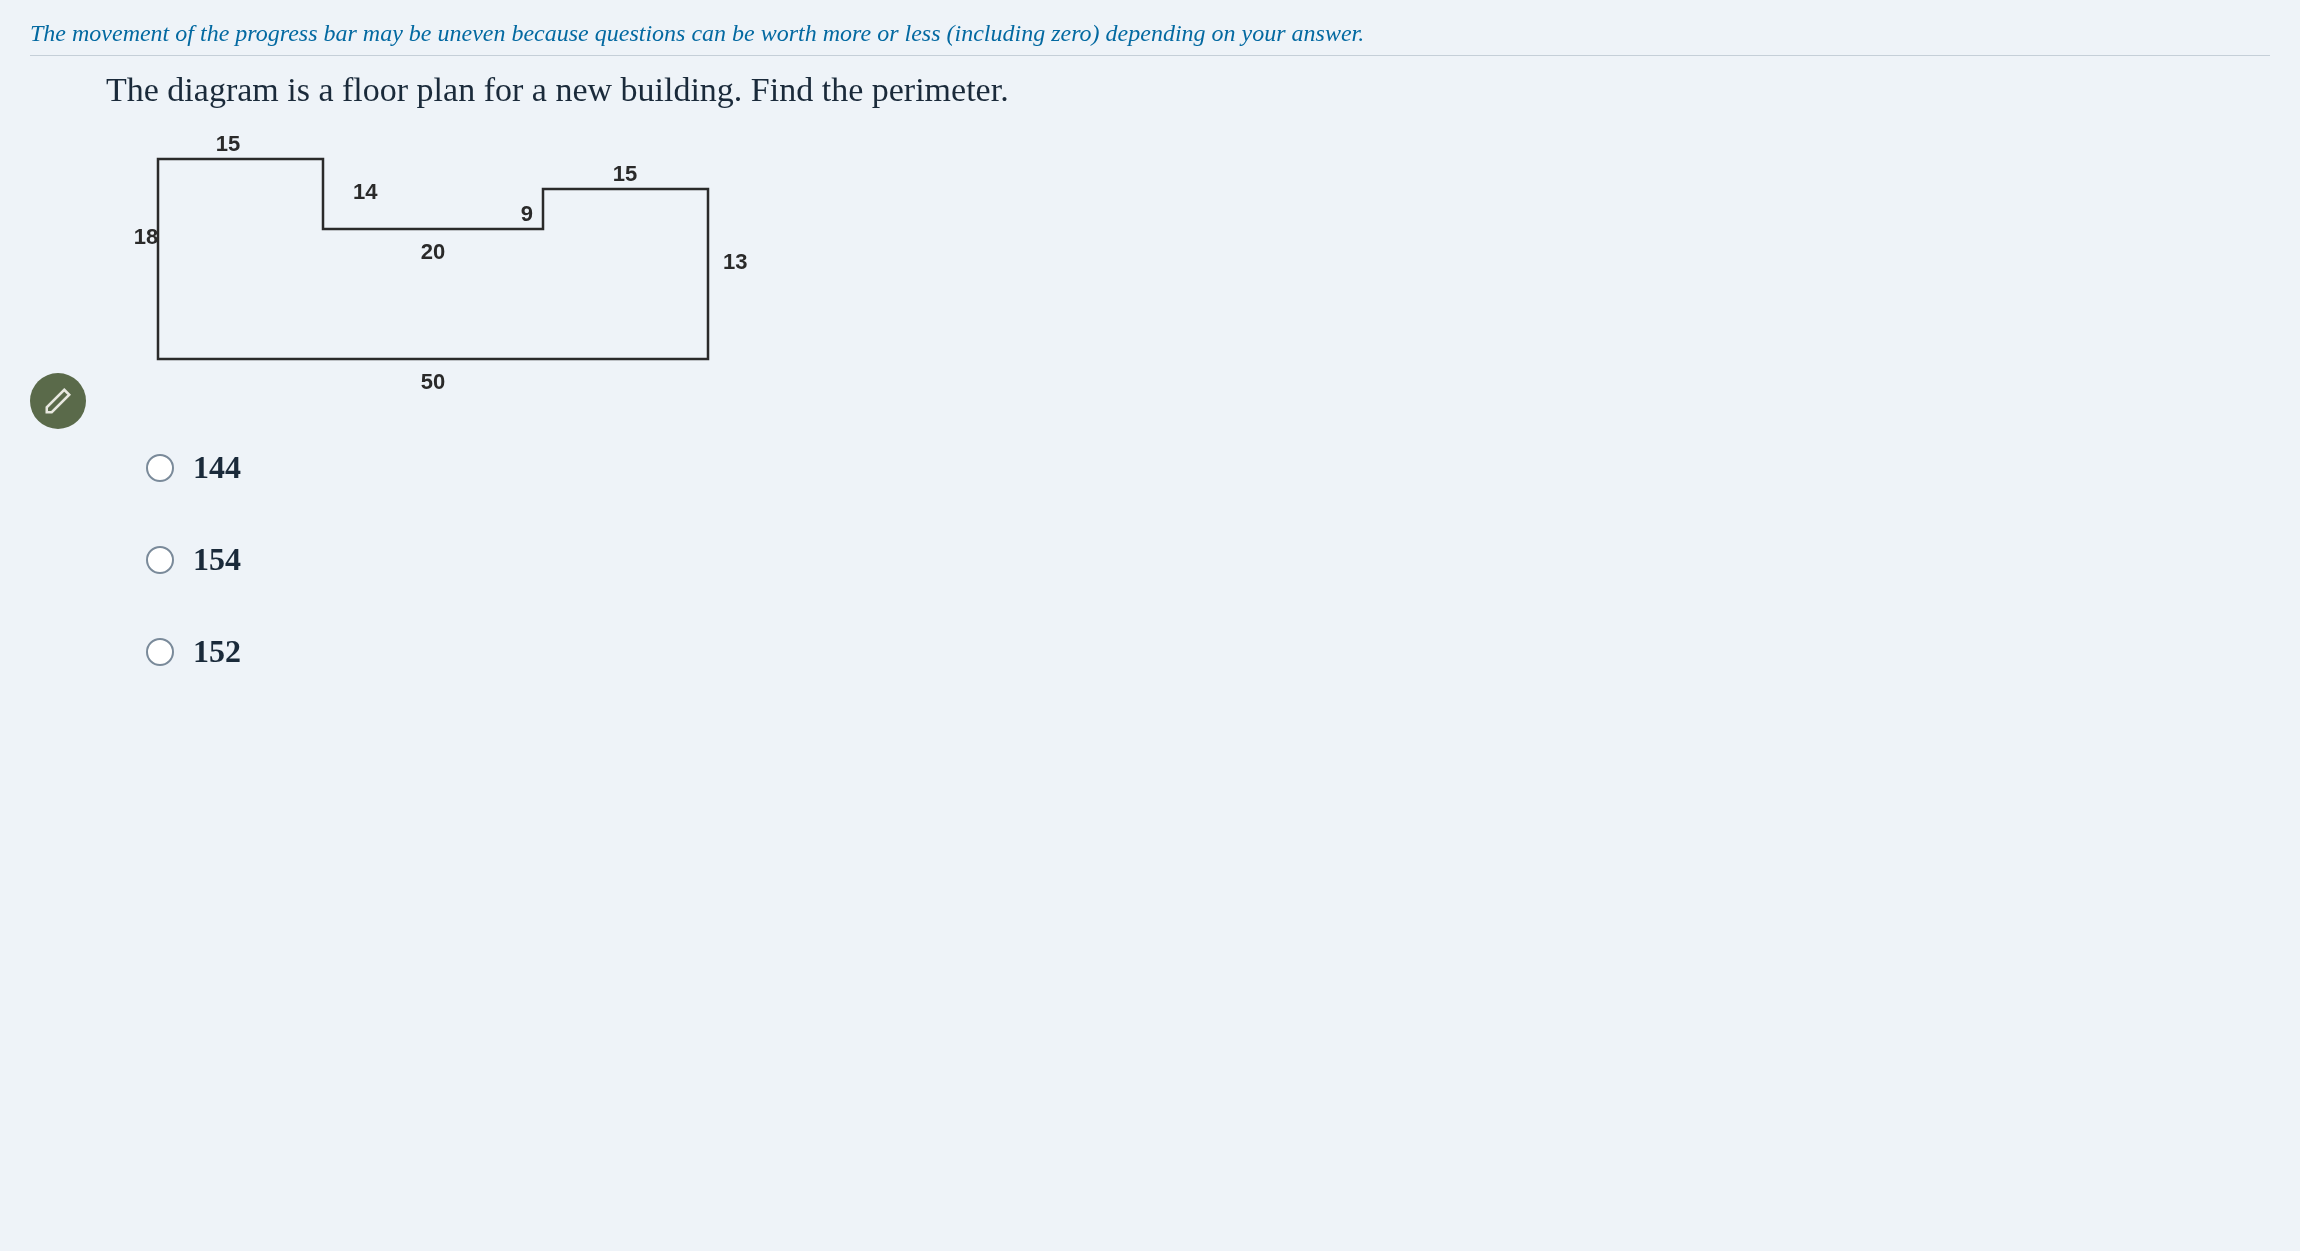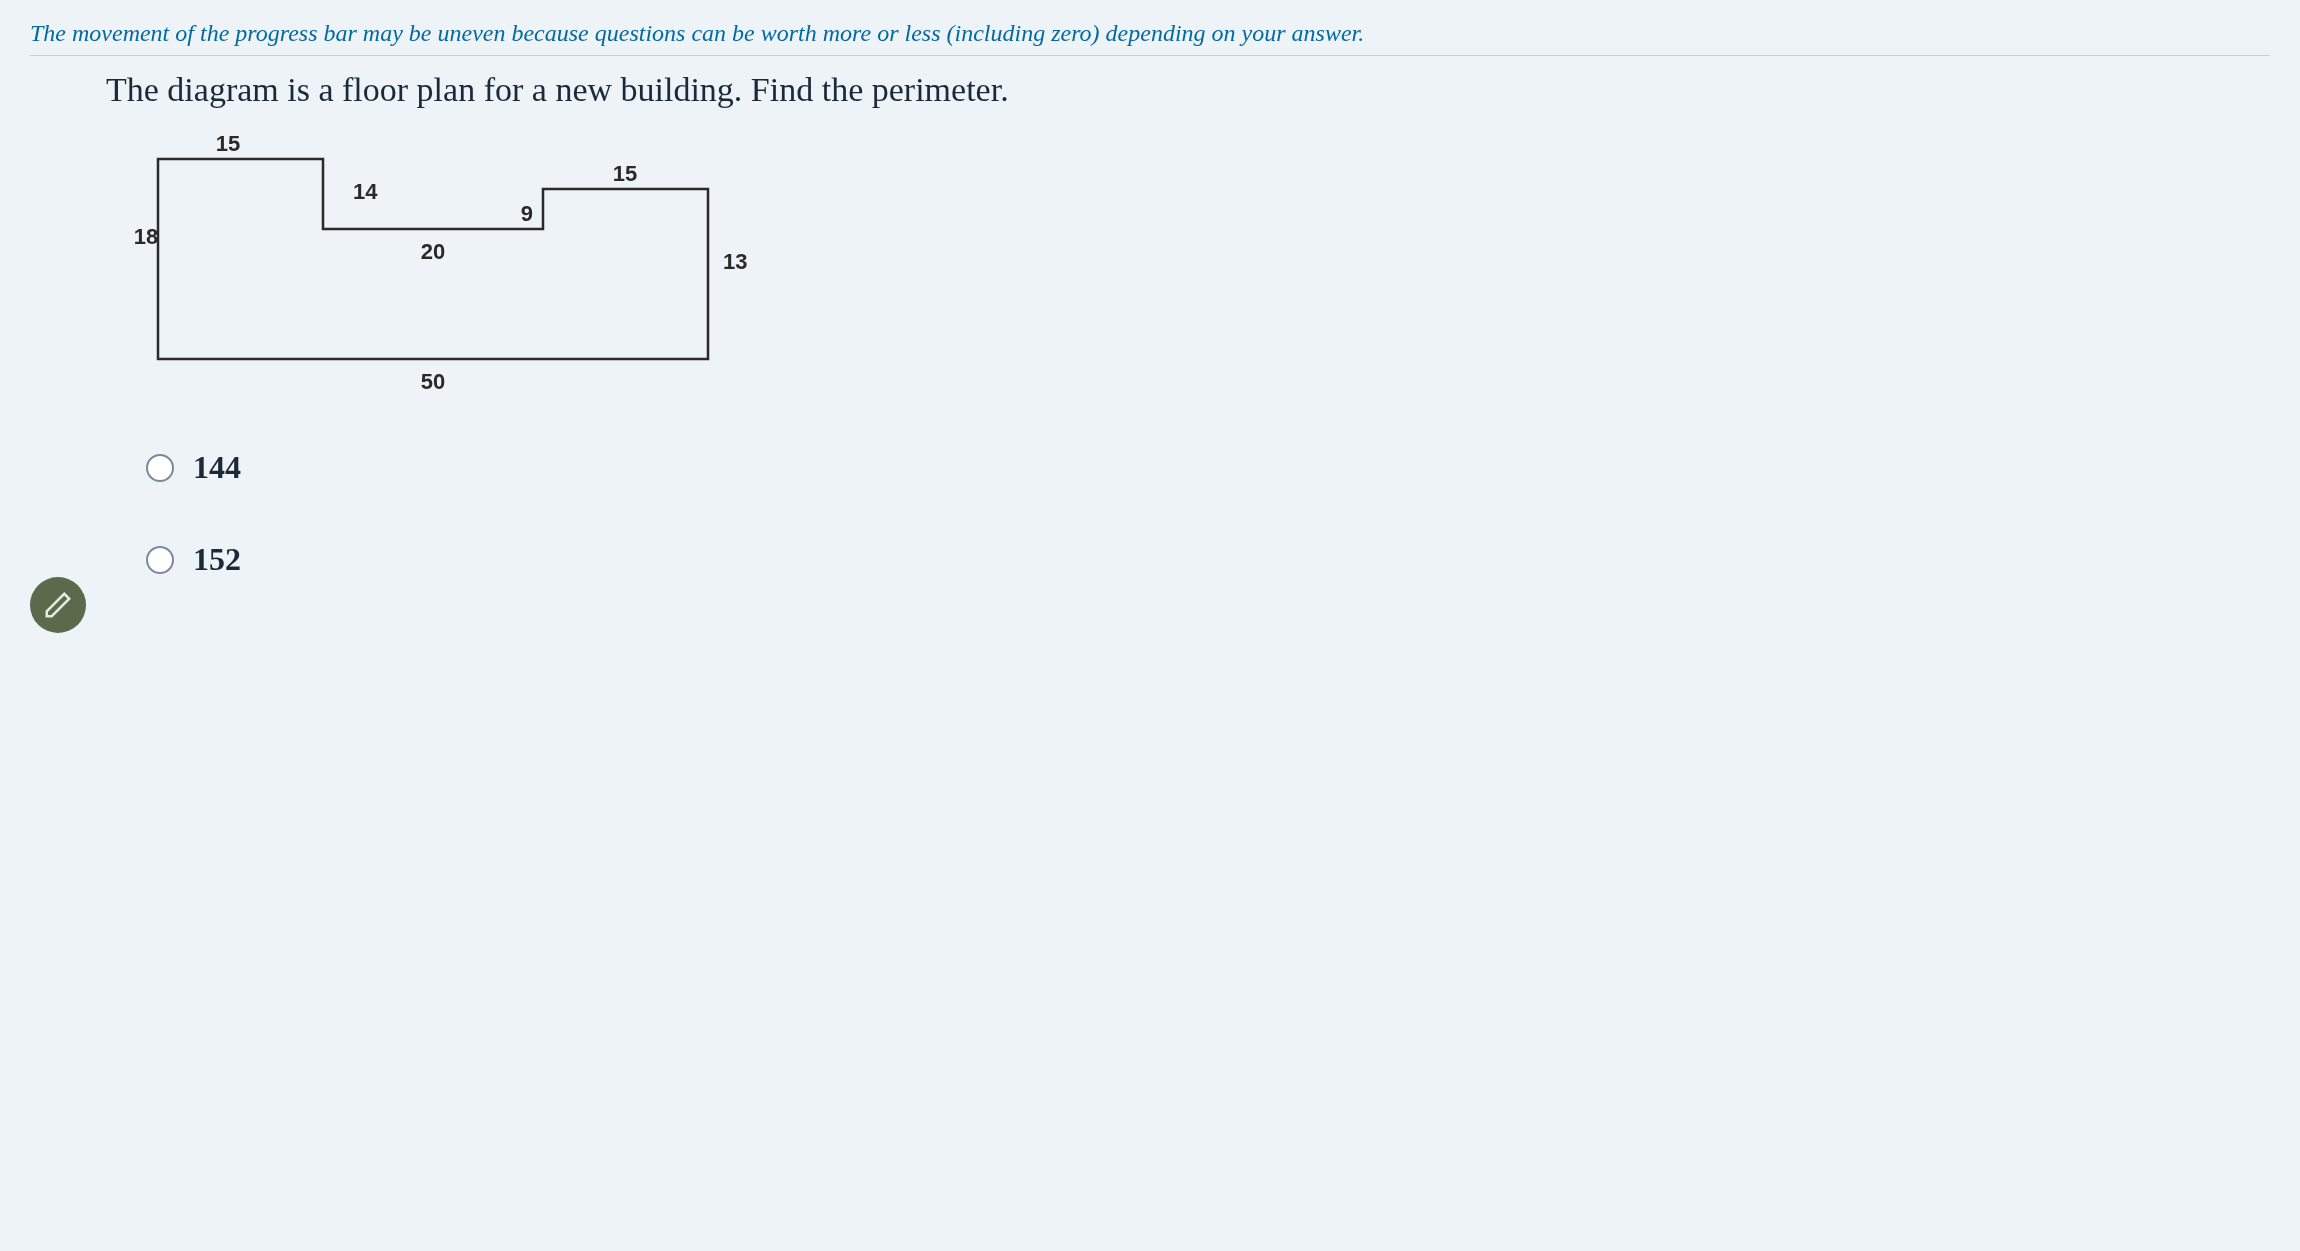--- a/index.html
+++ b/index.html
@@ -16,21 +16,21 @@
     .progress-note {
       font-style: italic;
       color: #0369a1;
       font-size: 24px;
       margin-bottom: 15px;
       border-bottom: 1px solid #c5cfd8;
       padding-bottom: 8px;
     }
     .question-row {
       display: flex;
-      align-items: flex-end;
+      align-items: center;
       gap: 20px;
     }
     .icon-badge {
       width: 56px;
       height: 56px;
       border-radius: 50%;
       background: #5a6a4a;
       display: flex;
       align-items: center;
       justify-content: center;
@@ -130,17 +130,21 @@
       </svg>
     </div>
 
     <div class="options">
       <div class="option">
         <div class="radio-circle"></div>
         <div class="option-label">144</div>
       </div>
       <div class="option">
         <div class="radio-circle"></div>
+        <div class="option-label">154</div>
+      </div>
+      <div class="option">
+        <div class="radio-circle"></div>
         <div class="option-label">152</div>
       </div>
     </div>
   </div>
 </div>
 
 </body></html>

